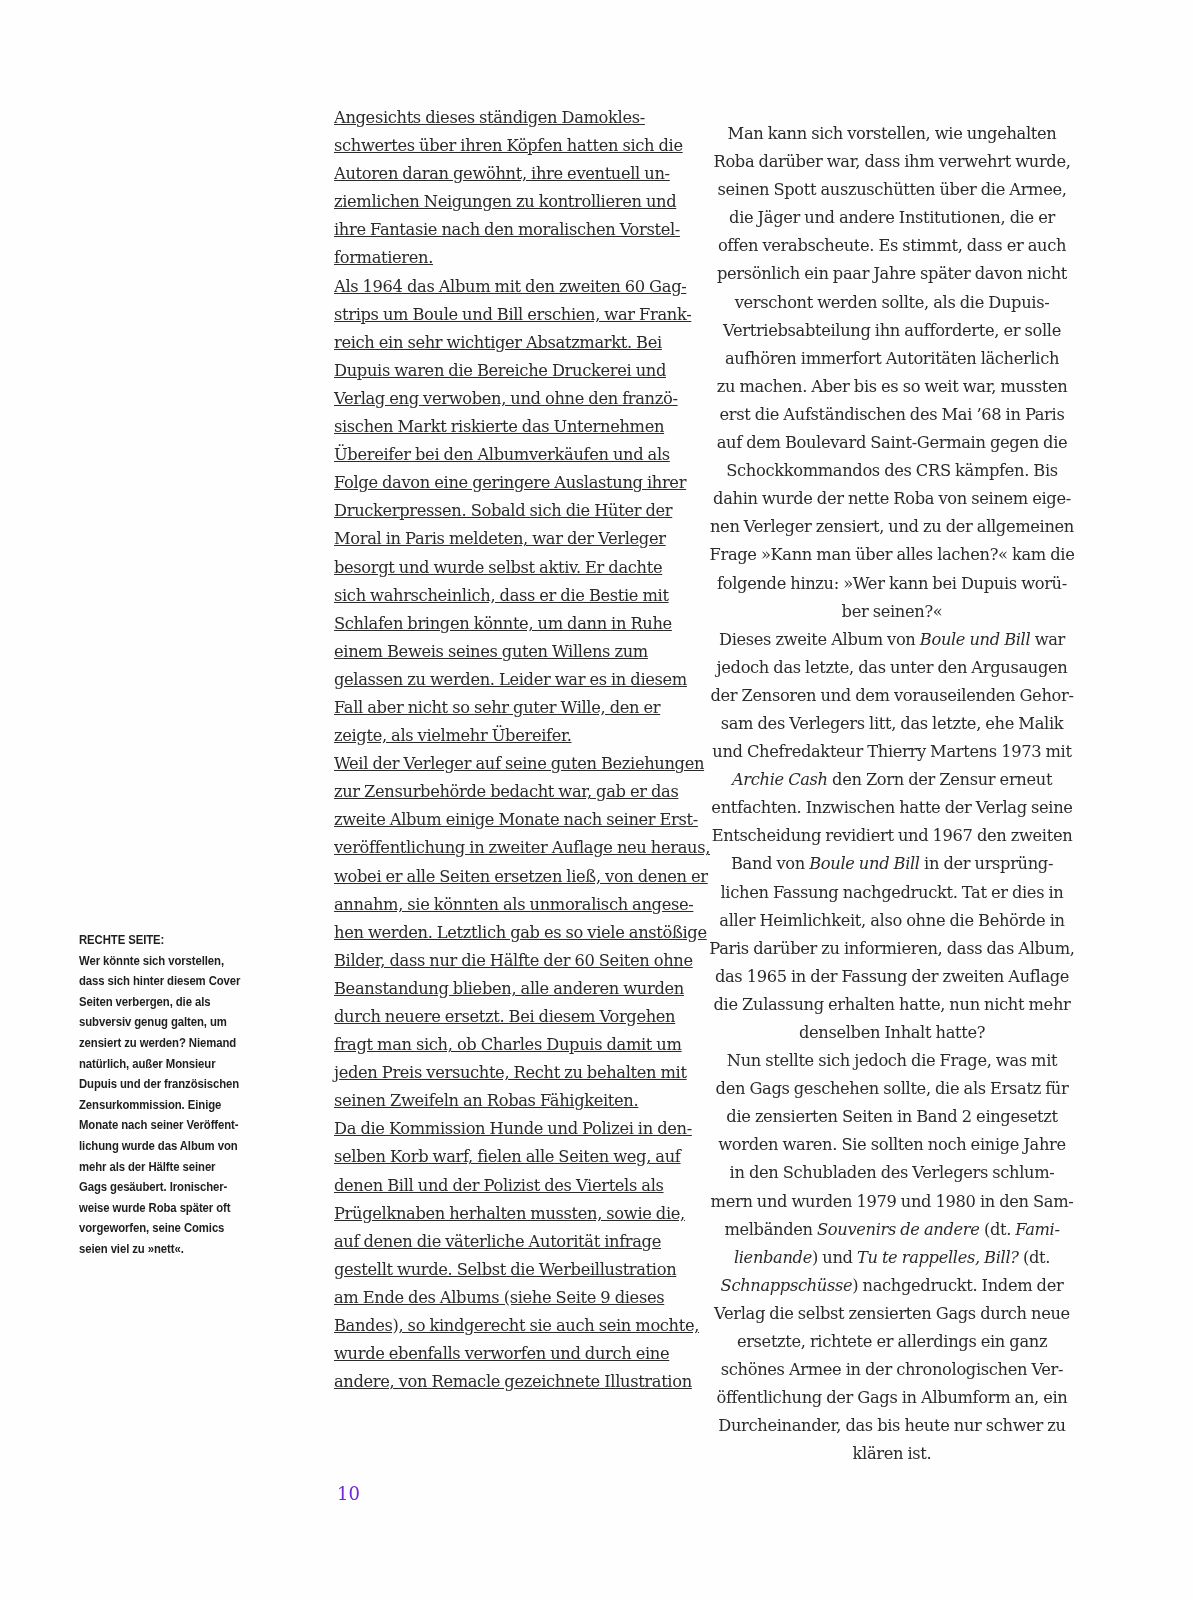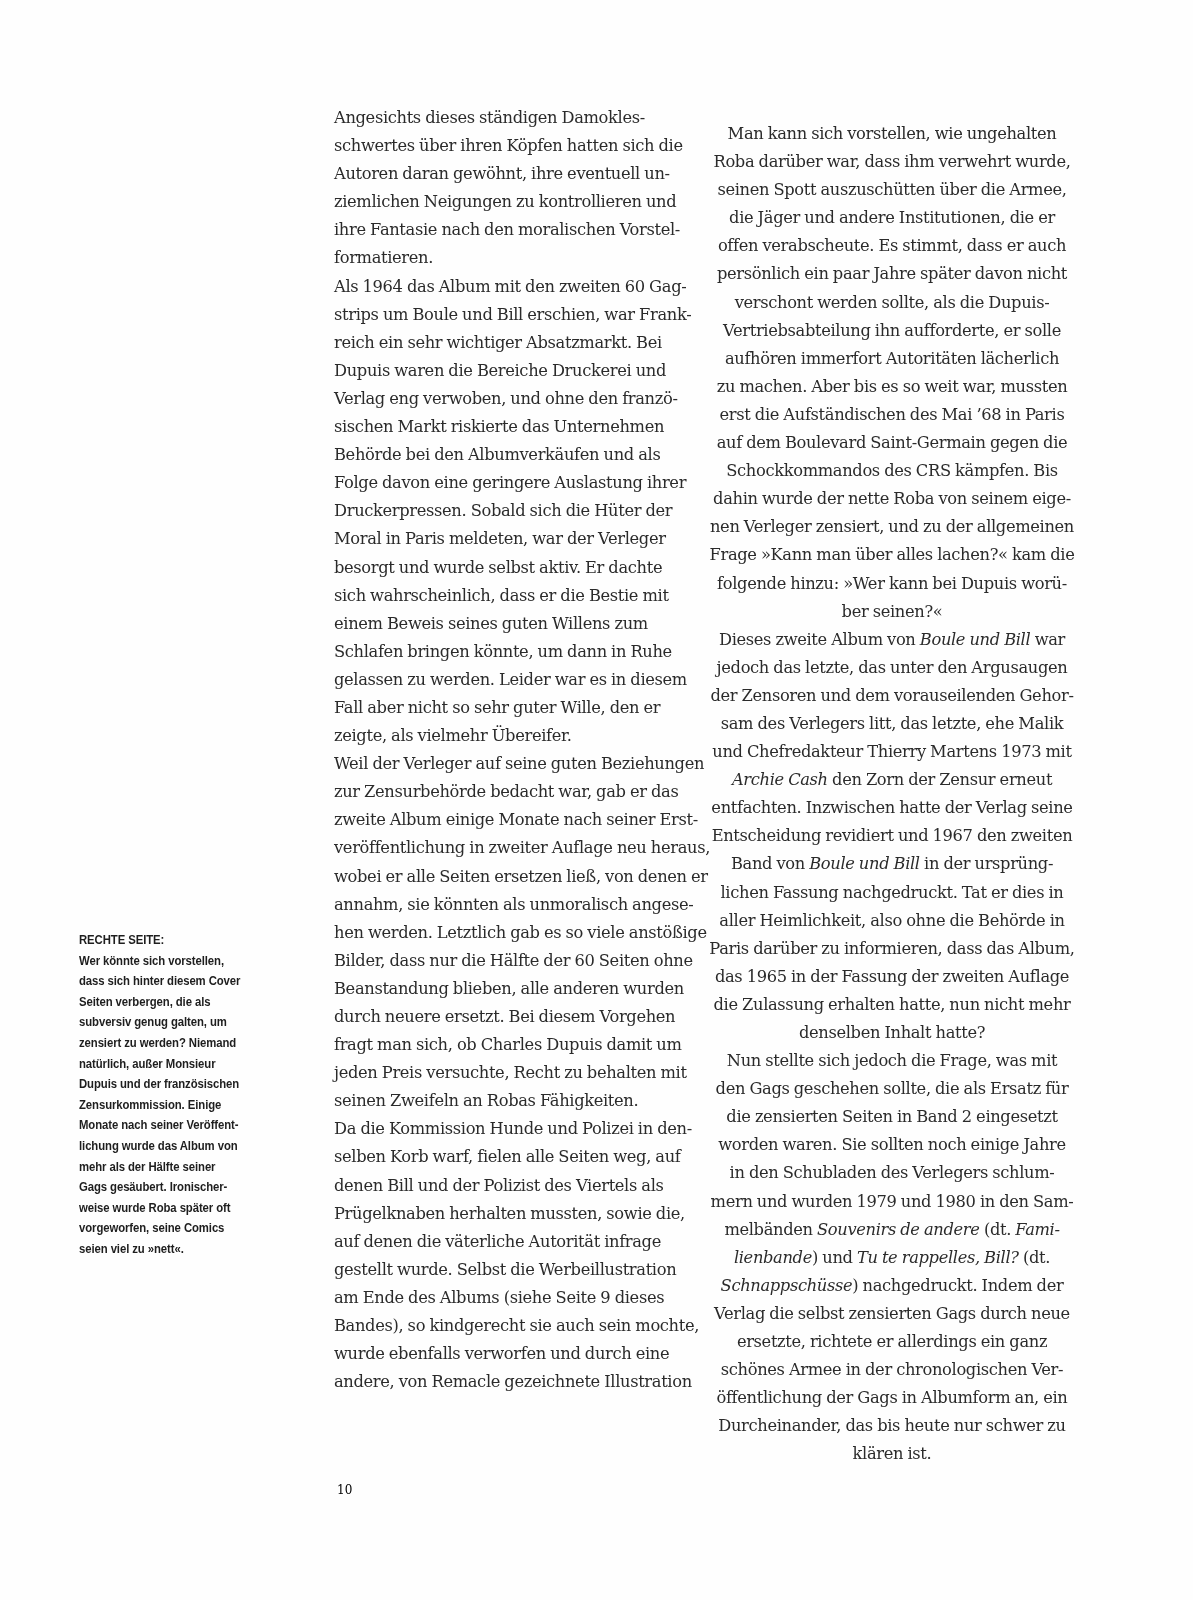--- a/index.html
+++ b/index.html
@@ -7,21 +7,21 @@
   .page { position: absolute; left: 0; top: 0; width: 1193px; height: 1600px; background: #fefefe; }
   .col {
     position: absolute;
     font-family: "DejaVu Serif", "Liberation Serif", serif;
     color: #2b2b2b;
     font-size: 16.3px;
     line-height: 28.1px;
     letter-spacing: -0.35px;
     word-spacing: -0.5px;
   }
-  .col-left { left: 334px; top: 104px; width: 360px; }
+  .col-left { left: 334px; top: 104px; width: 360px; text-decoration: underline; }
   .col-right { left: 706px; top: 120px; width: 372px; text-align: center; }
   .line { display: block; white-space: nowrap; height: 28.1px; }
   .line em { font-style: italic; }
   .caption {
     position: absolute;
     left: 79px; top: 930px; width: 210px;
     font-family: "Liberation Sans", "DejaVu Sans", sans-serif;
     font-weight: bold;
     color: #1e1e1e;
     font-size: 13.2px;
@@ -29,22 +29,22 @@
     letter-spacing: -0.1px;
     transform: scaleX(0.86);
     transform-origin: left top;
   }
   .caption .line { height: 20.6px; }
   .caption-title { display: block; white-space: nowrap; height: 20.6px; }
   .page-number {
     position: absolute;
     left: 337px; top: 1483px;
     font-family: "DejaVu Serif", "Liberation Serif", serif;
-    font-size: 12px;
-    color: #000000;
+    font-size: 18px;
+    color: #6d28d9;
   }
 </style>
 </head>
 <body>
 
 <div class="page">
 
   <div class="caption">
     <span class="caption-title">RECHTE SEITE:</span>
     <div id="caption-lines">
@@ -72,28 +72,28 @@
       <span class="line"><span>Autoren daran gewöhnt, ihre eventuell un-</span></span>
       <span class="line"><span>ziemlichen Neigungen zu kontrollieren und</span></span>
       <span class="line"><span>ihre Fantasie nach den moralischen Vorstel-</span></span>
       <span class="line"><span>formatieren.</span></span>
       <span class="line"><span>Als 1964 das Album mit den zweiten 60 Gag-</span></span>
       <span class="line"><span>strips um Boule und Bill erschien, war Frank-</span></span>
       <span class="line"><span>reich ein sehr wichtiger Absatzmarkt. Bei</span></span>
       <span class="line"><span>Dupuis waren die Bereiche Druckerei und</span></span>
       <span class="line"><span>Verlag eng verwoben, und ohne den franzö-</span></span>
       <span class="line"><span>sischen Markt riskierte das Unternehmen</span></span>
-      <span class="line"><span>Behörde bei den Albumverkäufen und als</span></span>
+      <span class="line"><span>Übereifer bei den Albumverkäufen und als</span></span>
       <span class="line"><span>Folge davon eine geringere Auslastung ihrer</span></span>
       <span class="line"><span>Druckerpressen. Sobald sich die Hüter der</span></span>
       <span class="line"><span>Moral in Paris meldeten, war der Verleger</span></span>
       <span class="line"><span>besorgt und wurde selbst aktiv. Er dachte</span></span>
       <span class="line"><span>sich wahrscheinlich, dass er die Bestie mit</span></span>
+      <span class="line"><span>Schlafen bringen könnte, um dann in Ruhe</span></span>
       <span class="line"><span>einem Beweis seines guten Willens zum</span></span>
-      <span class="line"><span>Schlafen bringen könnte, um dann in Ruhe</span></span>
       <span class="line"><span>gelassen zu werden. Leider war es in diesem</span></span>
       <span class="line"><span>Fall aber nicht so sehr guter Wille, den er</span></span>
       <span class="line"><span>zeigte, als vielmehr Übereifer.</span></span>
       <span class="line"><span>Weil der Verleger auf seine guten Beziehungen</span></span>
       <span class="line"><span>zur Zensurbehörde bedacht war, gab er das</span></span>
       <span class="line"><span>zweite Album einige Monate nach seiner Erst-</span></span>
       <span class="line"><span>veröffentlichung in zweiter Auflage neu heraus,</span></span>
       <span class="line"><span>wobei er alle Seiten ersetzen ließ, von denen er</span></span>
       <span class="line"><span>annahm, sie könnten als unmoralisch angese-</span></span>
       <span class="line"><span>hen werden. Letztlich gab es so viele anstößige</span></span>

